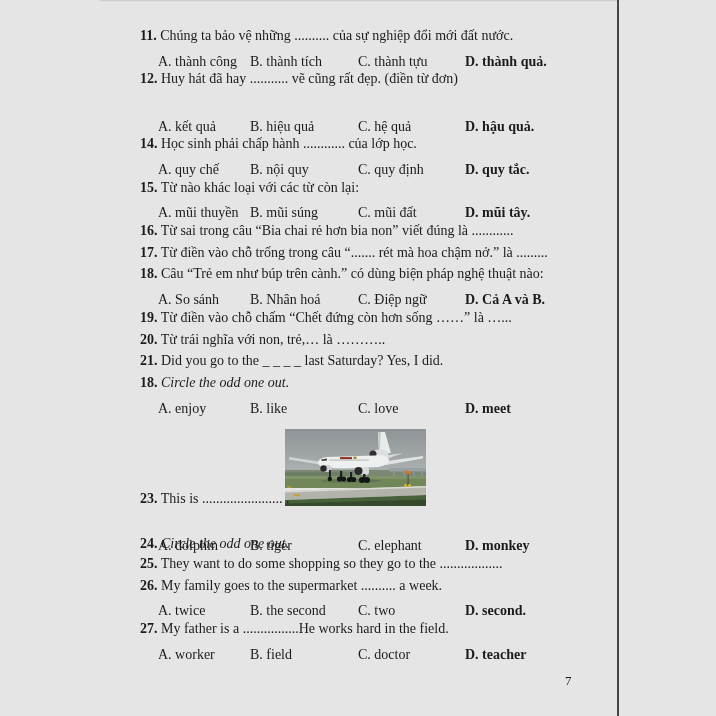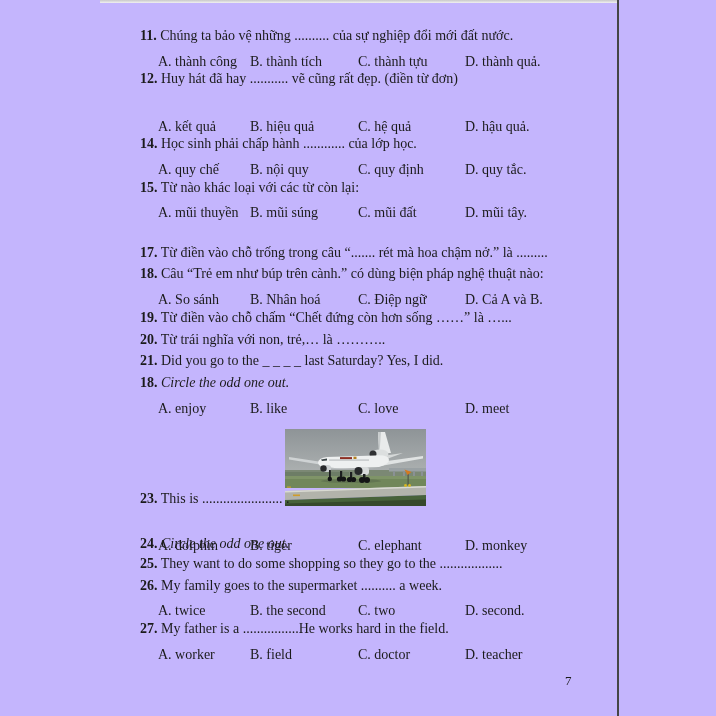--- a/index.html
+++ b/index.html
@@ -1,20 +1,20 @@
 <!DOCTYPE html>
 <html><head>
 <meta charset="utf-8">
 <style>
   html,body{margin:0;padding:0;}
   body{background:#ffffff;}
   .page{
     position:relative;
     width:716px;height:716px;
-    background:#c4b5fd;
+    background:#e5e5e5;
     font-family:"Liberation Serif","DejaVu Serif",serif;
     color:#1b1b1b;
     overflow:hidden;
   }
   .scan-top-edge{
     position:absolute;left:100px;top:0;width:518px;height:3px;
     background:linear-gradient(#c9c9c9,#f1f1f1);
   }
   .scan-right-edge{
     position:absolute;left:617px;top:0;width:2px;height:716px;
@@ -27,21 +27,21 @@
   .line b{font-weight:bold;}
   .it{font-style:italic;}
   .opts{
     position:absolute;left:158px;width:440px;height:16px;
     font-size:14px;line-height:16px;white-space:nowrap;
   }
   .opts span{position:absolute;top:4px;}
   .opts .oA{left:0;}
   .opts .oB{left:92px;}
   .opts .oC{left:200px;}
-  .opts .oD{left:307px;}
+  .opts .oD{left:307px;font-weight:bold;}
   .photo{
     position:absolute;left:285px;top:429px;width:141px;height:77px;
   }
   .pagenum{
     position:absolute;left:565px;top:673px;
     font-size:13px;line-height:15px;
   }
 </style>
 </head>
 <body>
@@ -77,20 +77,21 @@
   </div>
 
   <div class="line" style="top:180px"><b>15.</b> <span>Từ nào khác loại với các từ còn lại:</span></div>
   <div class="opts" style="top:201px">
     <span class="oA">A. mũi thuyền</span>
     <span class="oB">B. mũi súng</span>
     <span class="oC">C. mũi đất</span>
     <span class="oD">D. mũi tây.</span>
   </div>
 
+  <div class="line" style="top:223px"><b>16.</b> <span>Từ sai trong câu “Bia chai rẻ hơn bia non” viết đúng là ............</span></div>
   <div class="line" style="top:245px"><b>17.</b> <span>Từ điền vào chỗ trống trong câu “....... rét mà hoa chậm nở.” là .........</span></div>
   <div class="line" style="top:266px"><b>18.</b> <span>Câu “Trẻ em như búp trên cành.” có dùng biện pháp nghệ thuật nào:</span></div>
   <div class="opts" style="top:288px">
     <span class="oA">A. So sánh</span>
     <span class="oB">B. Nhân hoá</span>
     <span class="oC">C. Điệp ngữ</span>
     <span class="oD">D. Cả A và B.</span>
   </div>
 
   <div class="line" style="top:310px"><b>19.</b> <span>Từ điền vào chỗ chấm “Chết đứng còn hơn sống ……” là …...</span></div>

